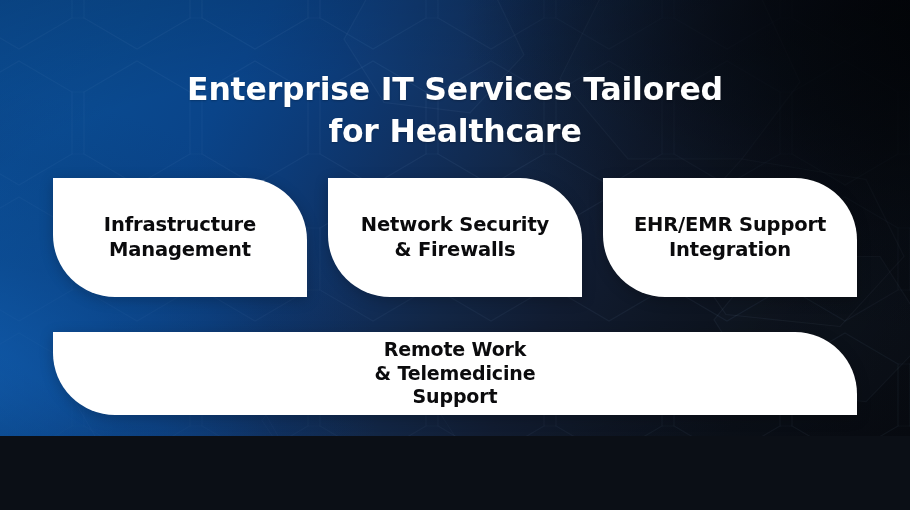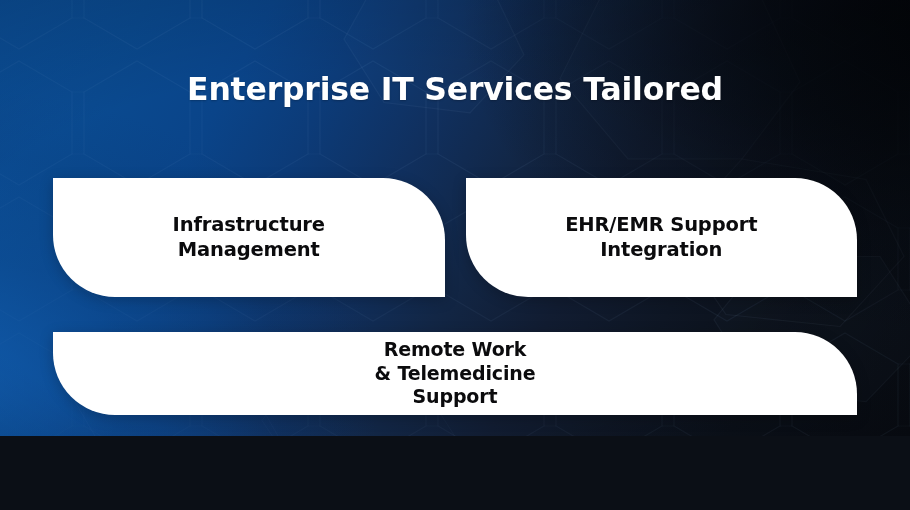--- a/index.html
+++ b/index.html
@@ -208,28 +208,33 @@
     </svg>
   </div>
 
   <div class="bg-shadow-right"></div>
   <div class="bg-vignette"></div>
 
   <div class="content">
 
     <h1 class="title">
       <span class="t-line">Enterprise IT Services Tailored</span>
+      <span class="t-line">for Healthcare</span>
     </h1>
 
     <div class="cards">
 
       <div class="card-row">
         <div class="card">
           <span class="card-label">Infrastructure
 Management</span>
+        </div>
+        <div class="card">
+          <span class="card-label">Network Security
+&amp; Firewalls</span>
         </div>
         <div class="card">
           <span class="card-label">EHR/EMR Support
 Integration</span>
         </div>
       </div>
 
       <div class="card-row">
         <div class="card three-line">
           <span class="card-label">Remote Work

